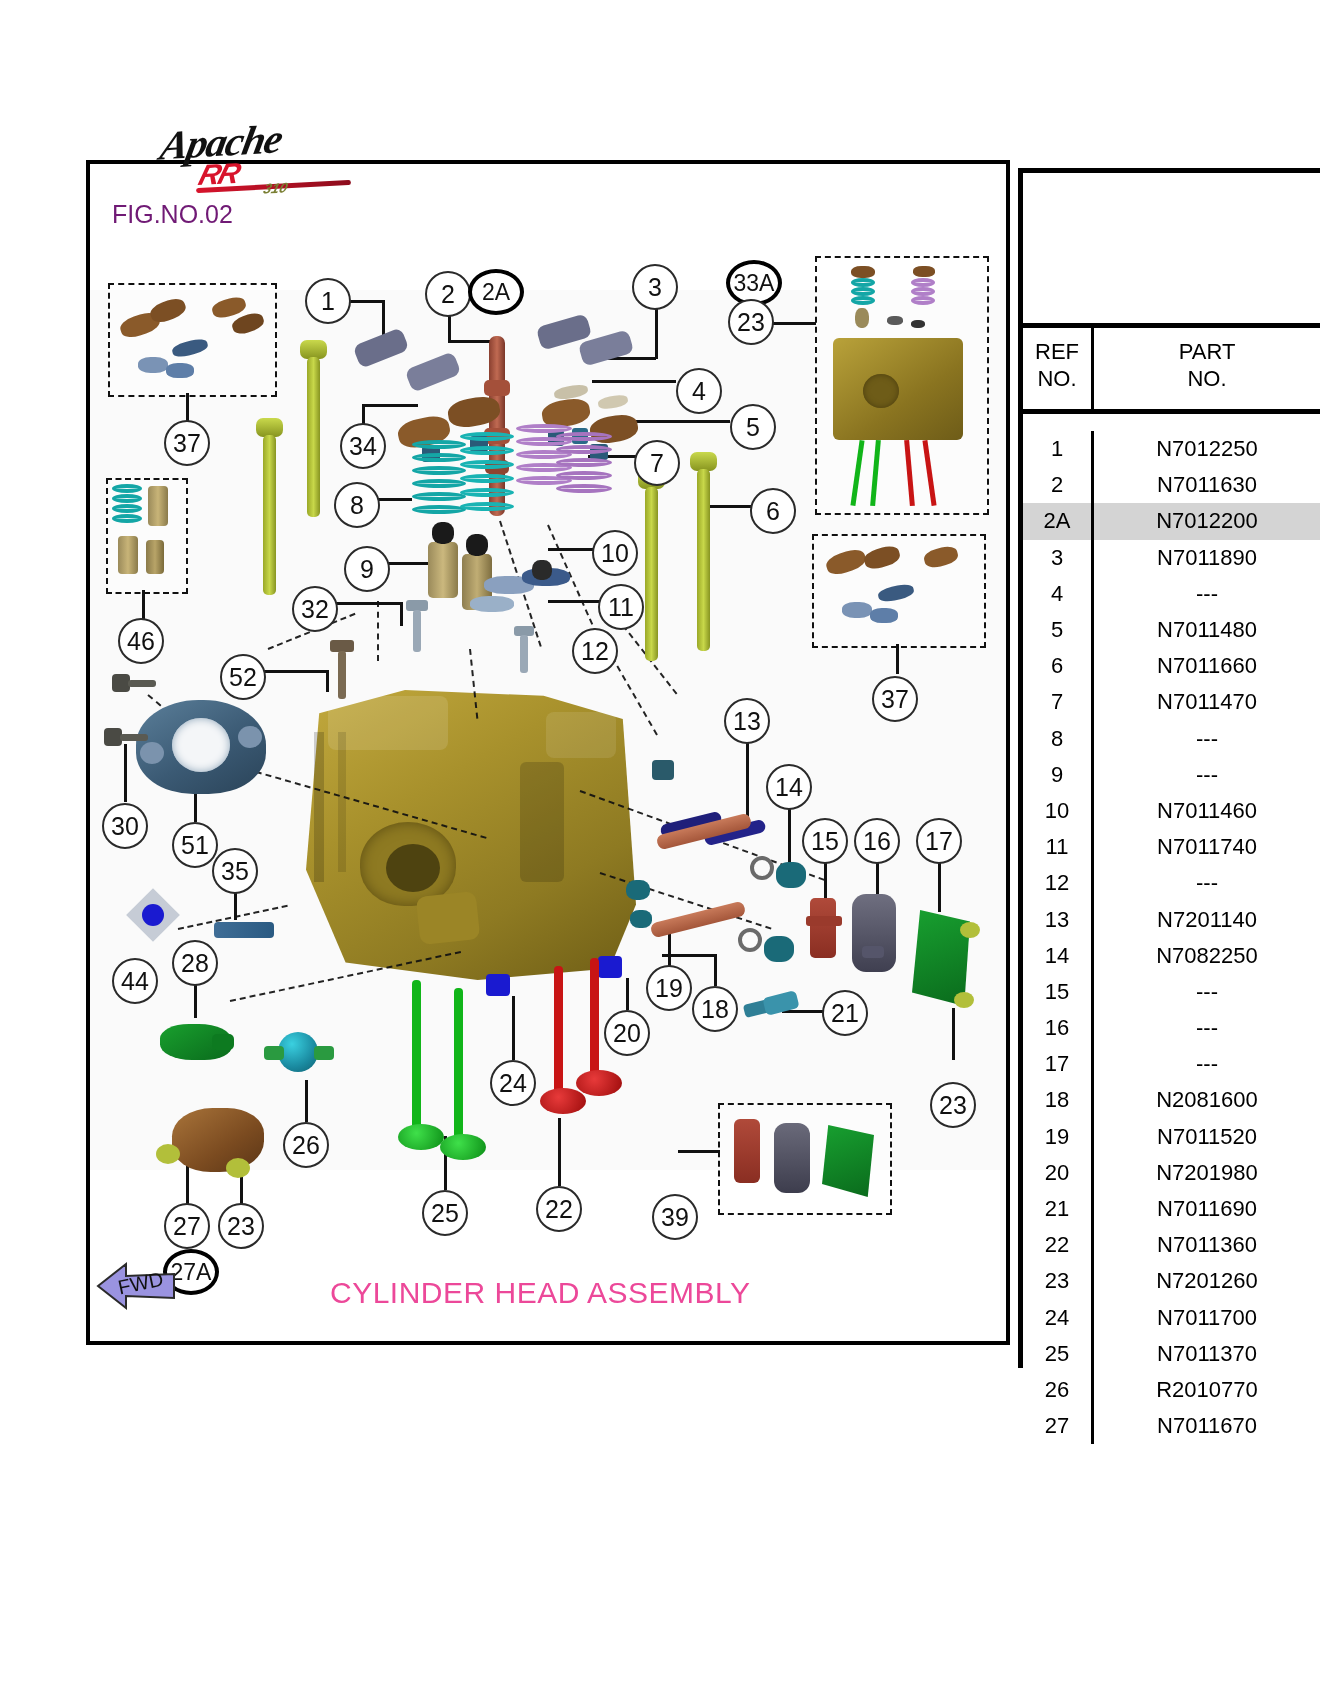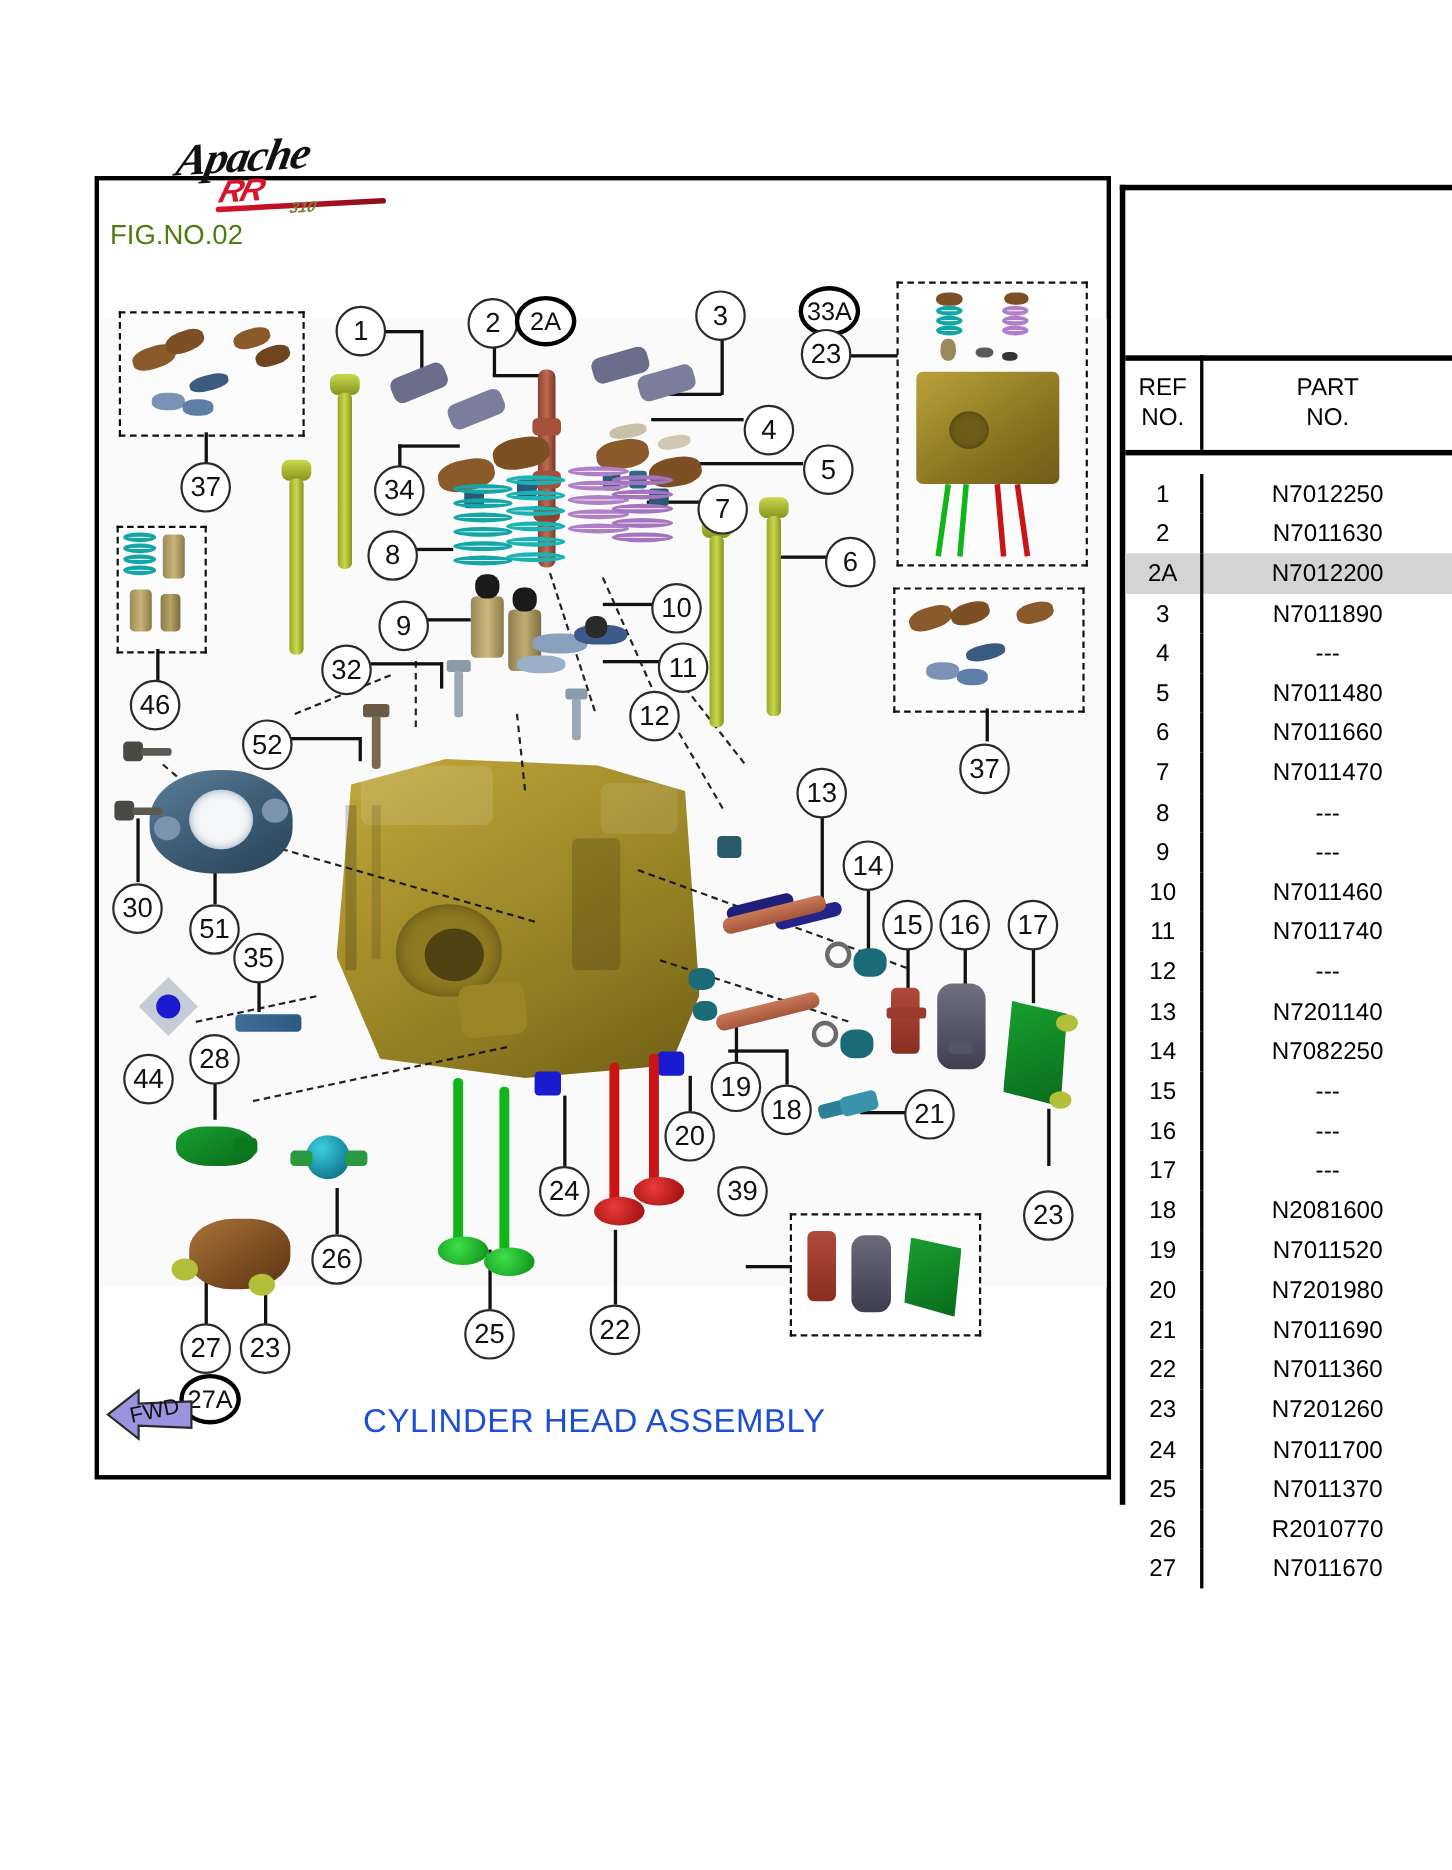--- a/index.html
+++ b/index.html
@@ -22,21 +22,21 @@
      transform:skewX(-14deg) rotate(-3.5deg);letter-spacing:-1.5px;}
   .logo-rr{position:absolute;left:48px;top:36px;font-family:"Liberation Sans",sans-serif;
      font-style:italic;font-weight:bold;font-size:29px;color:#d8142c;
      transform:skewX(-18deg) rotate(-3deg);letter-spacing:-2px;}
   .logo-310{position:absolute;left:112px;top:58px;font-family:"Liberation Sans",sans-serif;
      font-style:italic;font-weight:bold;font-size:14px;color:#7a7f33;
      transform:skewX(-18deg) rotate(-3deg);letter-spacing:0px;}
   .logo-swoosh{position:absolute;left:44px;top:62px;width:155px;height:5px;
      background:linear-gradient(90deg,#d8142c,#8c0c1c);transform:rotate(-3deg);border-radius:3px;}
 
-  #fig-no{position:absolute;left:100px;top:200px;font-size:25px;color:#4d7c0f;z-index:30;}
+  #fig-no{position:absolute;left:112px;top:200px;font-size:25px;color:#701a75;z-index:30;}
 
   
   .cal{position:absolute;border:2.5px solid #2a2a2a;border-radius:50%;
      background:#fff;display:flex;align-items:center;justify-content:center;
      font-size:25px;color:#111;z-index:22;box-sizing:border-box;}
   .cal.s  {width:46px;height:46px;}
   .cal.bold{border-width:4px;border-color:#000;font-weight:normal;}
   .cal.wide{width:56px;height:46px;font-size:23px;}
 
   
@@ -68,21 +68,21 @@
 
   
   .bolt-shaft{position:absolute;width:13px;border-radius:5px;background:linear-gradient(90deg,#9aa827,#c8d84a,#879421);}
   .bolt-head{position:absolute;width:27px;height:19px;border-radius:7px;background:linear-gradient(180deg,#c9d94c,#87941f);}
 
   
   #fwd{position:absolute;left:96px;top:1258px;width:80px;height:56px;z-index:24;}
   #fwd-label{position:absolute;left:118px;top:1272px;font-size:20px;color:#111;
       transform:rotate(-12deg);z-index:25;}
 
-  #assy-title{position:absolute;left:330px;top:1276px;font-size:30px;letter-spacing:.5px;color:#1d4ed8;z-index:25;}
+  #assy-title{position:absolute;left:330px;top:1276px;font-size:30px;letter-spacing:.5px;color:#ec4899;z-index:25;}
 
   
   #table-panel{position:absolute;left:1018px;top:168px;width:302px;height:1200px;
       border-left:5px solid #000;border-top:5px solid #000;box-sizing:border-box;background:#fff;}
   #tbl-blank{position:absolute;left:0;top:0;right:0;height:150px;border-bottom:5px solid #000;}
   #tbl-head{position:absolute;left:0;top:150px;right:0;height:86px;border-bottom:5px solid #000;display:flex;}
   #tbl-head .c1{width:68px;border-right:3px solid #000;display:flex;flex-direction:column;
      align-items:center;justify-content:center;font-size:22px;line-height:1.22;color:#000;}
   #tbl-head .c2{flex:1;display:flex;flex-direction:column;align-items:center;justify-content:center;
      font-size:22px;line-height:1.22;color:#000;}
@@ -520,21 +520,21 @@
       <div class="cal s" style="left: 212px; top: 848px;">35</div>
       <div class="cal s" style="left: 112px; top: 958px;">44</div>
       <div class="cal s" style="left: 172px; top: 940px;">28</div>
       <div class="cal s" style="left: 646px; top: 965px;">19</div>
       <div class="cal s" style="left: 692px; top: 986px;">18</div>
       <div class="cal s" style="left: 822px; top: 990px;">21</div>
       <div class="cal s" style="left: 604px; top: 1010px;">20</div>
       <div class="cal s" style="left: 930px; top: 1082px;">23</div>
       <div class="cal s" style="left: 490px; top: 1060px;">24</div>
       <div class="cal s" style="left: 283px; top: 1122px;">26</div>
-      <div class="cal s" style="left: 652px; top: 1060px;">39</div>
+      <div class="cal s" style="left: 652px; top: 1194px;">39</div>
       <div class="cal s" style="left: 422px; top: 1190px;">25</div>
       <div class="cal s" style="left: 536px; top: 1186px;">22</div>
       <div class="cal s" style="left: 164px; top: 1203px;">27</div>
       <div class="cal s" style="left: 218px; top: 1203px;">23</div>
       <div class="cal wide bold" style="left: 163px; top: 1249px;">27A</div>
     </div>
 
   <div id="table-panel">
     <div id="tbl-blank"></div>
     <div id="tbl-head">

